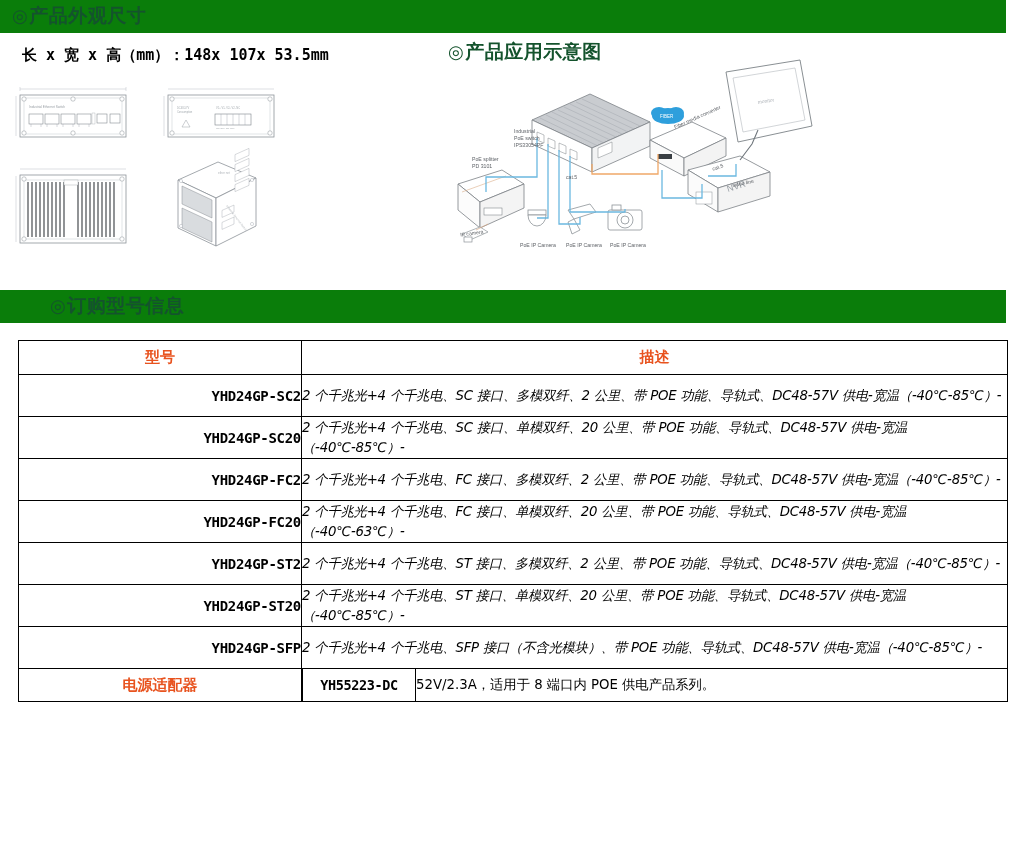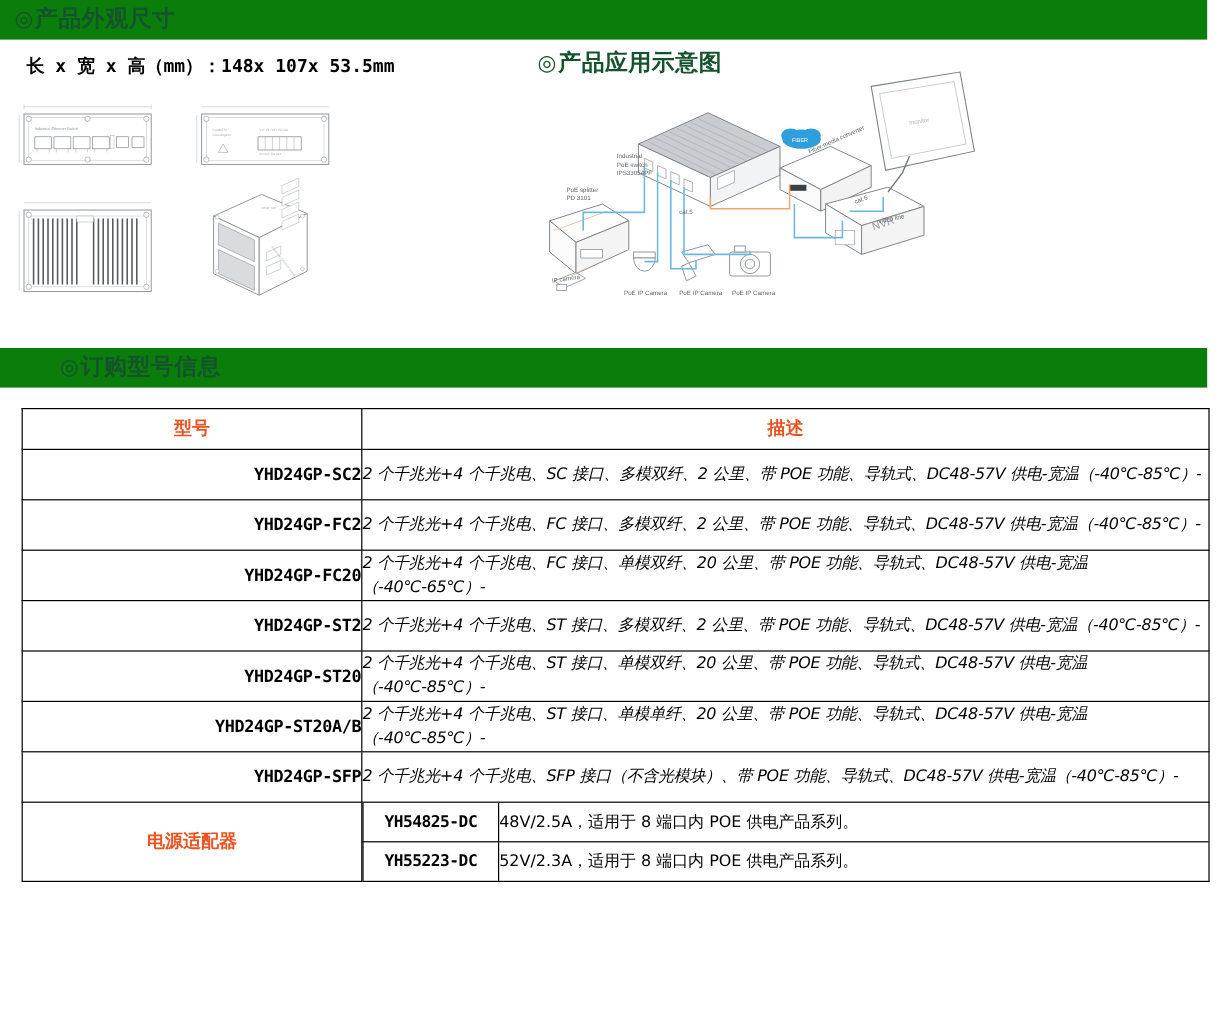--- a/index.html
+++ b/index.html
@@ -327,56 +327,52 @@
         <th class="hd">型号</th>
         <th class="hd">描述</th>
       </tr>
     </thead>
     <tbody>
       <tr>
           <td class="model">YHD24GP-SC2</td>
           <td class="desc">2 个千兆光+4 个千兆电、SC 接口、多模双纤、2 公里、带 POE 功能、导轨式、DC48-57V 供电-宽温（-40℃-85℃）-</td>
         </tr>
       <tr>
+          <td class="model">YHD24GP-SC20</td>
+          <td class="desc">2 个千兆光+4 个千兆电、SC 接口、单模双纤、20 公里、带 POE 功能、导轨式、DC48-57V 供电-宽温（-40℃-85℃）-</td>
+        </tr>
+      <tr>
           <td class="model">YHD24GP-FC2</td>
           <td class="desc">2 个千兆光+4 个千兆电、FC 接口、多模双纤、2 公里、带 POE 功能、导轨式、DC48-57V 供电-宽温（-40℃-85℃）-</td>
         </tr>
       <tr>
           <td class="model">YHD24GP-FC20</td>
-          <td class="desc">2 个千兆光+4 个千兆电、FC 接口、单模双纤、20 公里、带 POE 功能、导轨式、DC48-57V 供电-宽温（-40℃-65℃）-</td>
+          <td class="desc">2 个千兆光+4 个千兆电、FC 接口、单模双纤、20 公里、带 POE 功能、导轨式、DC48-57V 供电-宽温（-40℃-63℃）-</td>
         </tr>
       <tr>
           <td class="model">YHD24GP-ST2</td>
           <td class="desc">2 个千兆光+4 个千兆电、ST 接口、多模双纤、2 公里、带 POE 功能、导轨式、DC48-57V 供电-宽温（-40℃-85℃）-</td>
         </tr>
       <tr>
           <td class="model">YHD24GP-ST20</td>
           <td class="desc">2 个千兆光+4 个千兆电、ST 接口、单模双纤、20 公里、带 POE 功能、导轨式、DC48-57V 供电-宽温（-40℃-85℃）-</td>
-        </tr>
-      <tr>
-          <td class="model">YHD24GP-ST20A/B</td>
-          <td class="desc">2 个千兆光+4 个千兆电、ST 接口、单模单纤、20 公里、带 POE 功能、导轨式、DC48-57V 供电-宽温（-40℃-85℃）-</td>
         </tr>
       <tr>
           <td class="model">YHD24GP-SFP</td>
           <td class="desc">2 个千兆光+4 个千兆电、SFP 接口（不含光模块）、带 POE 功能、导轨式、DC48-57V 供电-宽温（-40℃-85℃）-</td>
         </tr>
       <tr>
         <td class="adapter-label">电源适配器</td>
         <td style="padding:0;">
           <table class="sub">
             <colgroup>
                 <col style="width:113px">
                 <col>
               </colgroup>
             <tbody>
-                <tr>
-              <td class="sub-model">YH54825-DC</td>
-              <td class="sub-desc">48V/2.5A，适用于 8 端口内 POE 供电产品系列。</td>
-            </tr>
             <tr>
               <td class="sub-model">YH55223-DC</td>
               <td class="sub-desc">52V/2.3A，适用于 8 端口内 POE 供电产品系列。</td>
             </tr>
           </tbody>
             </table>
         </td>
       </tr>
     </tbody>
   </table>

